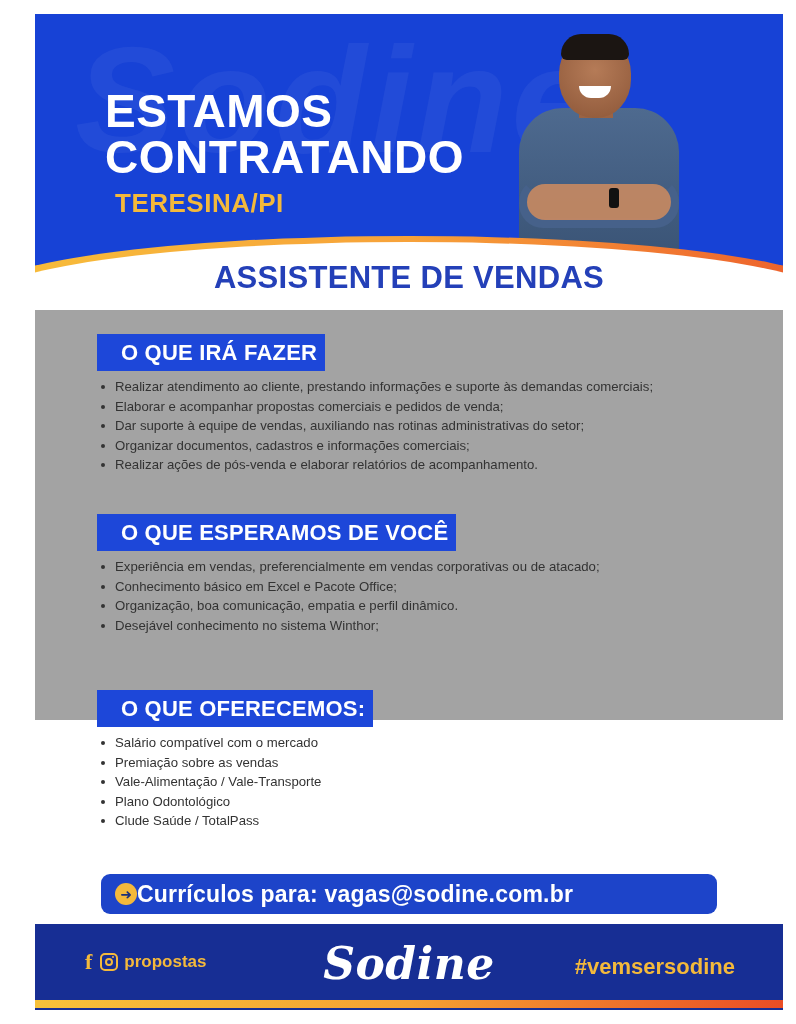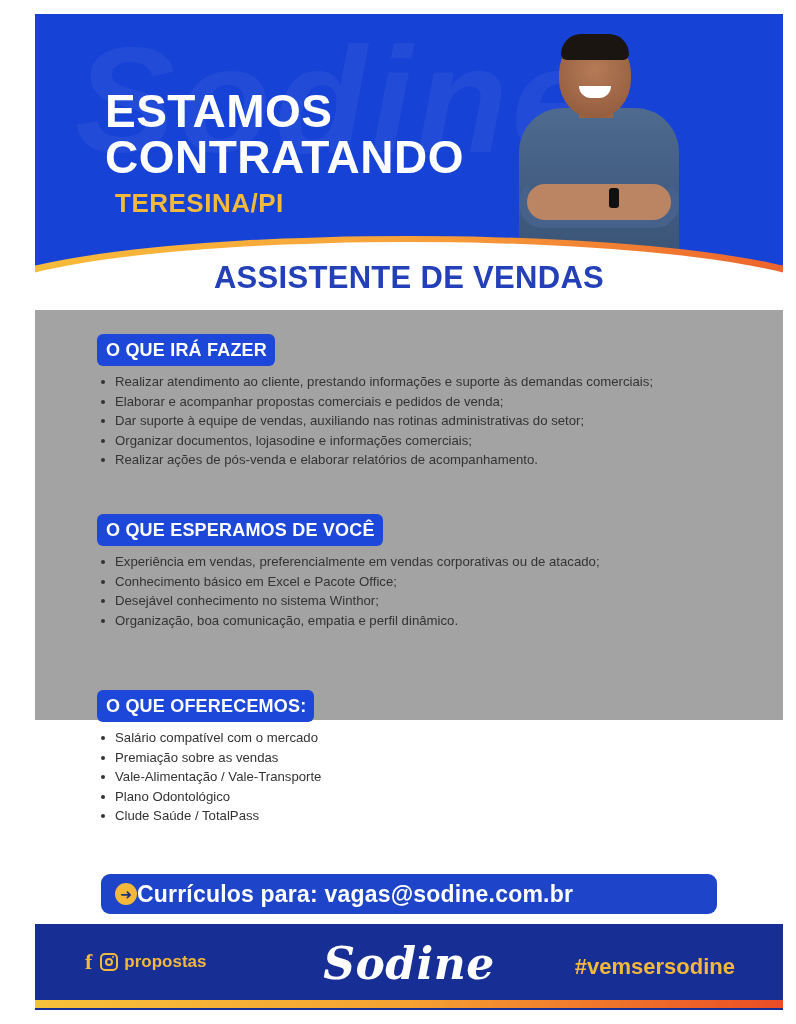--- a/index.html
+++ b/index.html
@@ -25,21 +25,21 @@
   .photo .smile { position: absolute; left: 66px; top: 58px; width: 32px; height: 12px; background: #fff; border-radius: 0 0 16px 16px; }
   .photo .watch { position: absolute; left: 96px; top: 160px; width: 10px; height: 20px; background: #111; border-radius: 3px; }
 
   .curve-band { position: absolute; left: -60px; top: 222px; width: 868px; height: 200px; border-radius: 50% 50% 0 0 / 30% 30% 0 0; background: linear-gradient(90deg,#f7bf3a 0%, #f7a23a 50%, #ec5a2b 100%); }
   .curve-white { position: absolute; left: -56px; top: 228px; width: 860px; height: 200px; border-radius: 50% 50% 0 0 / 30% 30% 0 0; background: #ffffff; }
 
   .job-title { position: absolute; left: 0; top: 246px; width: 748px; text-align: center; color: #2440b8; font-weight: bold; font-size: 31px; letter-spacing: 0.3px; }
 
   
   .section { position: absolute; left: 62px; width: 640px; }
-  .sec-head { display: inline-block; background: #1d47d9; color: #ffffff; font-weight: bold; font-size: 18px; padding: 6px 8px 5px 9px; border-radius: 6px; letter-spacing: 0.2px; }
+  .sec-head { display: inline-block; background: #1d47d9; color: #ffffff; font-weight: bold; font-size: 22px; padding: 6px 8px 5px 24px; border-radius: 0; letter-spacing: 0.2px; }
   .sec-list { list-style: none; margin-top: 6px; padding-left: 0; }
   .sec-list li { position: relative; padding-left: 18px; font-size: 13.2px; line-height: 19.5px; color: #333333; }
   .sec-list li::before { content: ""; position: absolute; left: 4px; top: 8px; width: 4px; height: 4px; border-radius: 50%; background: #333; }
   .justify li { text-align: justify; }
 
   .s1 { top: 320px; }
   .s2 { top: 500px; }
   .s3 { top: 676px; }
 
   
@@ -87,32 +87,32 @@
   </div>
 
   <div class="job-title">ASSISTENTE DE VENDAS</div>
 
   <div class="section s1">
     <div class="sec-head">O QUE IRÁ FAZER</div>
     <ul class="sec-list justify">
       <li>Realizar atendimento ao cliente, prestando informações e suporte às demandas comerciais;</li>
       <li>Elaborar e acompanhar propostas comerciais e pedidos de venda;</li>
       <li>Dar suporte à equipe de vendas, auxiliando nas rotinas administrativas do setor;</li>
-      <li>Organizar documentos, lojasodine e informações comerciais;</li>
+      <li>Organizar documentos, cadastros e informações comerciais;</li>
       <li>Realizar ações de pós-venda e elaborar relatórios de acompanhamento.</li>
     </ul>
   </div>
 
   <div class="section s2">
     <div class="sec-head">O QUE ESPERAMOS DE VOCÊ</div>
     <ul class="sec-list">
       <li>Experiência em vendas, preferencialmente em vendas corporativas ou de atacado;</li>
       <li>Conhecimento básico em Excel e Pacote Office;</li>
+      <li>Organização, boa comunicação, empatia e perfil dinâmico.</li>
       <li>Desejável conhecimento no sistema Winthor;</li>
-      <li>Organização, boa comunicação, empatia e perfil dinâmico.</li>
     </ul>
   </div>
 
   <div class="section s3">
     <div class="sec-head">O QUE OFERECEMOS:</div>
     <ul class="sec-list">
       <li>Salário compatível com o mercado</li>
       <li>Premiação sobre as vendas</li>
       <li>Vale-Alimentação / Vale-Transporte</li>
       <li>Plano Odontológico</li>

